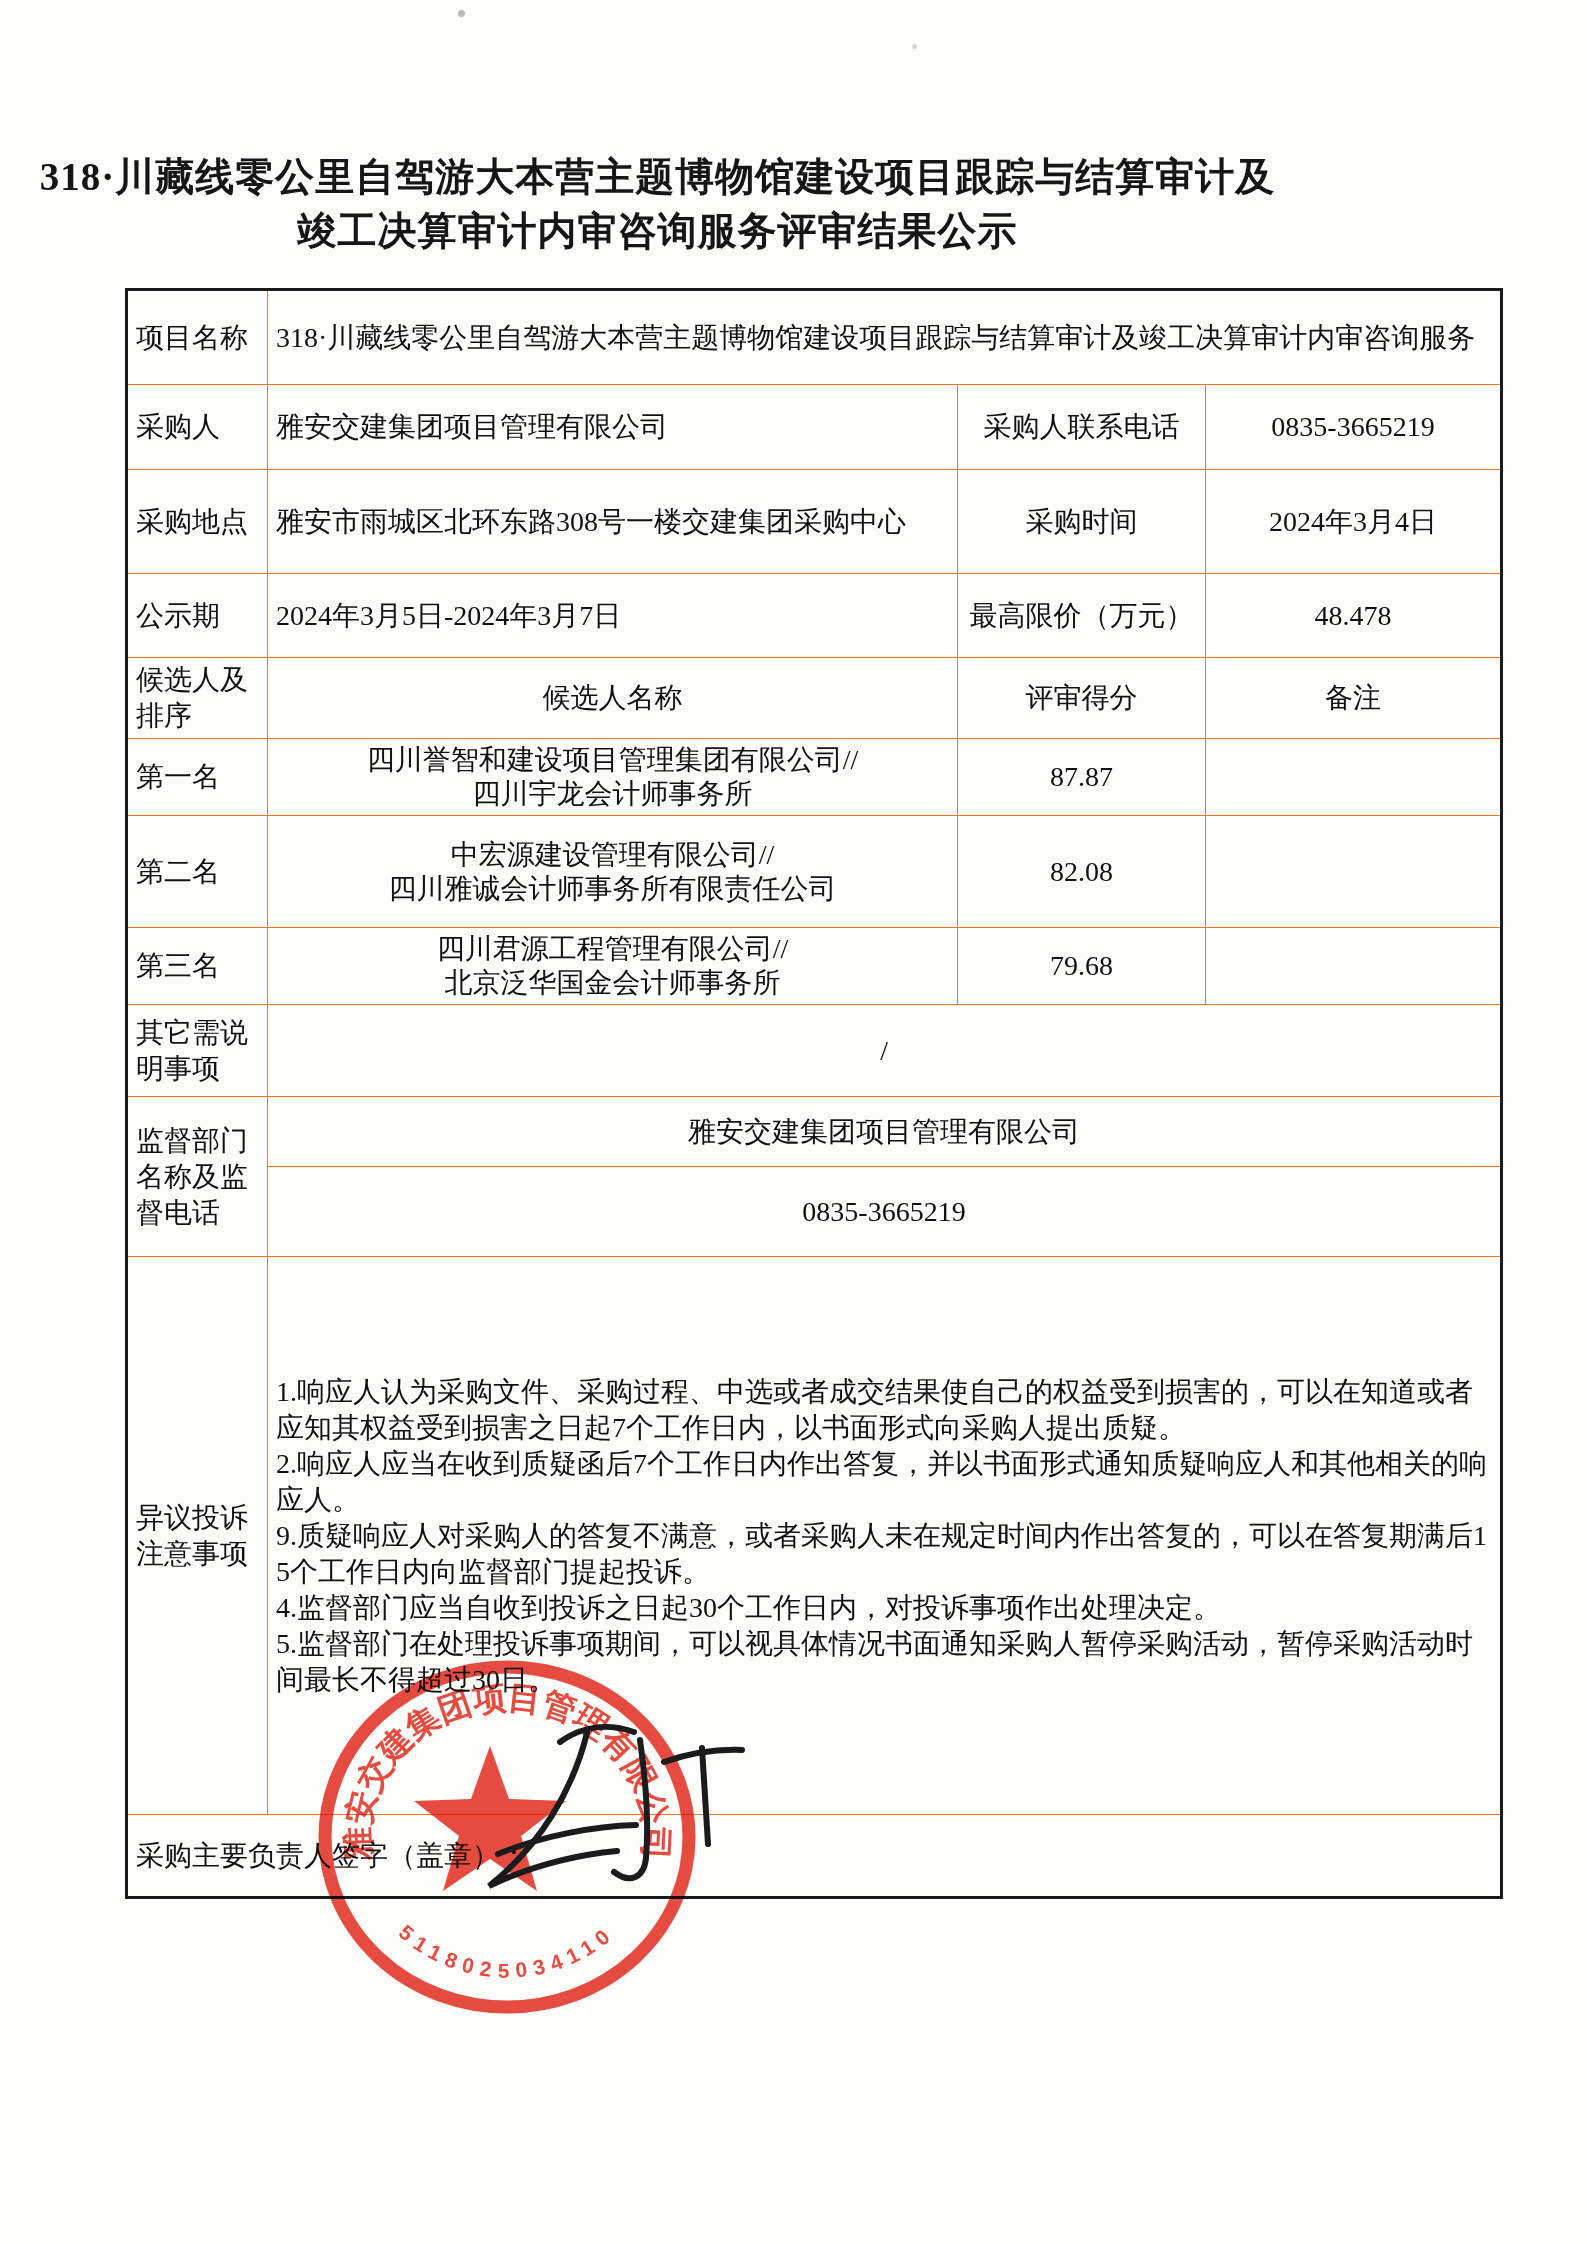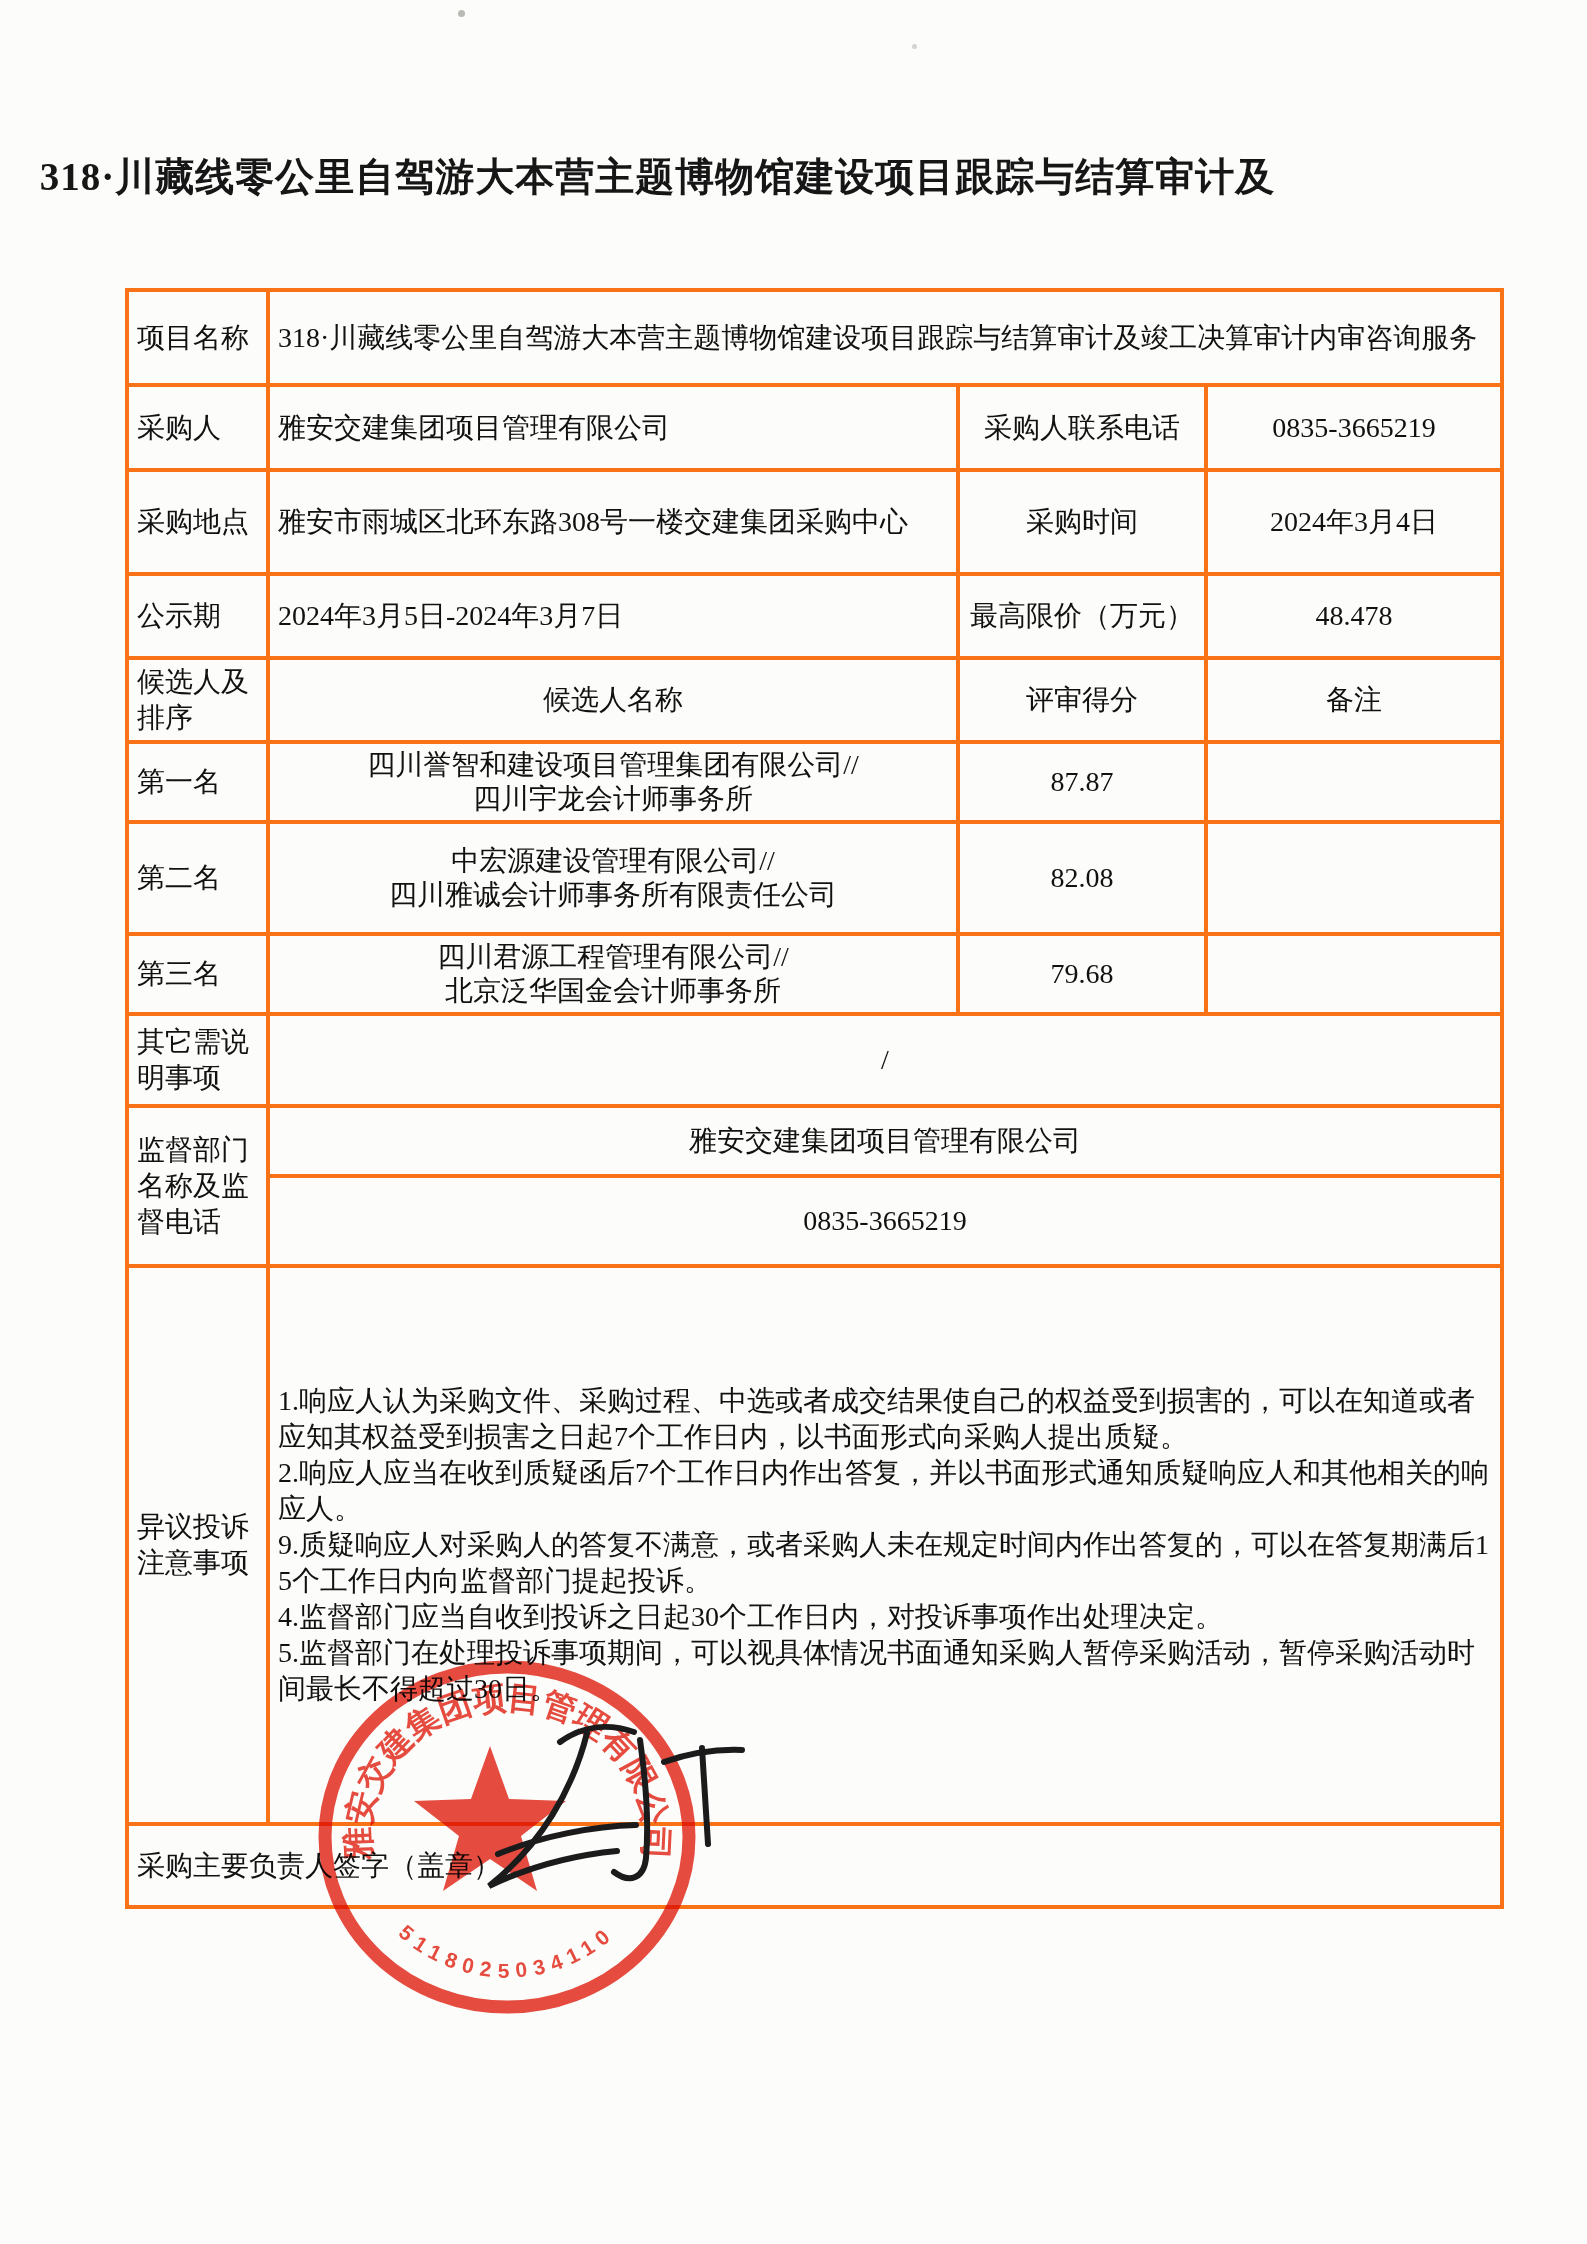--- a/index.html
+++ b/index.html
@@ -16,21 +16,21 @@
     position:absolute;left:0;top:150px;width:1315px;
     text-align:center;font-weight:bold;font-size:39px;line-height:54px;
     color:#161616;letter-spacing:1px;
   }
   table.notice{
     position:absolute;left:125px;top:288px;
     width:1375px;border-collapse:collapse;table-layout:fixed;
     border:3px solid #1a1a1a;
   }
   table.notice td{
-    border:4px solid #f97316;
+    border:1px solid #f97316;
     font-size:28px;line-height:36px;color:#111;
     padding:4px 8px;vertical-align:middle;
     word-break:break-all;
   }
   td.lbl{text-align:left;padding-left:8px;padding-right:4px;}
   td.val{text-align:left;padding-left:10px;}
   td.ctr{text-align:center;}
   td.project-val{padding-right:60px;}
   td.objection-val{font-size:29px;line-height:46px;padding:10px 28px;}
   .cand-line{text-align:center;line-height:34px;}
@@ -49,20 +49,21 @@
 </head>
 <body>
 
 <div class="page">
 
   <div class="speck speck1"></div>
   <div class="speck speck2"></div>
 
   <div class="doc-title">
     <div>318·川藏线零公里自驾游大本营主题博物馆建设项目跟踪与结算审计及</div>
+    <div>竣工决算审计内审咨询服务评审结果公示</div>
   </div>
 
   <table class="notice">
     <colgroup>
       <col style="width:141px">
         <col style="width:690px">
         <col style="width:248px">
         <col style="width:296px">
     </colgroup>
 

